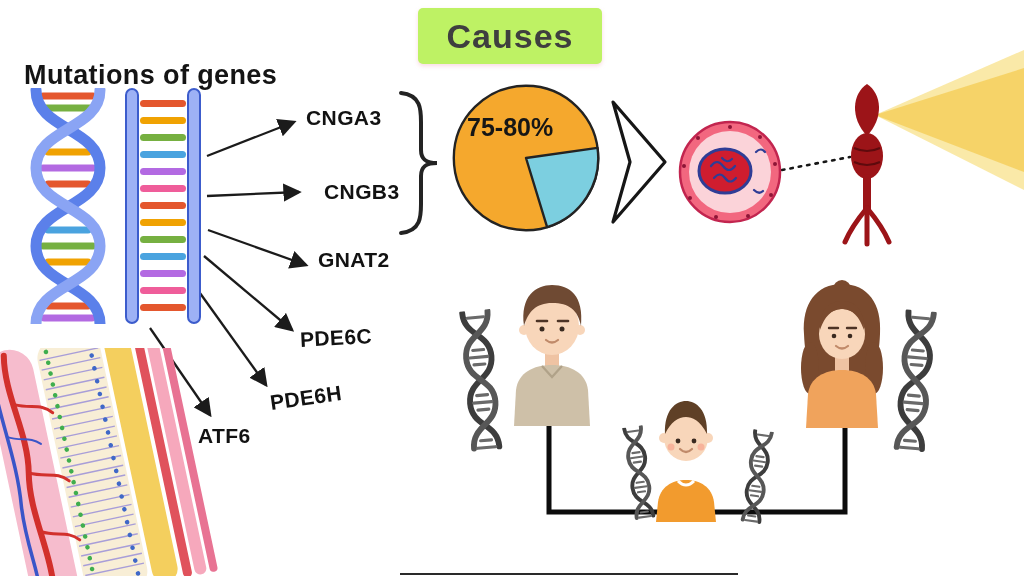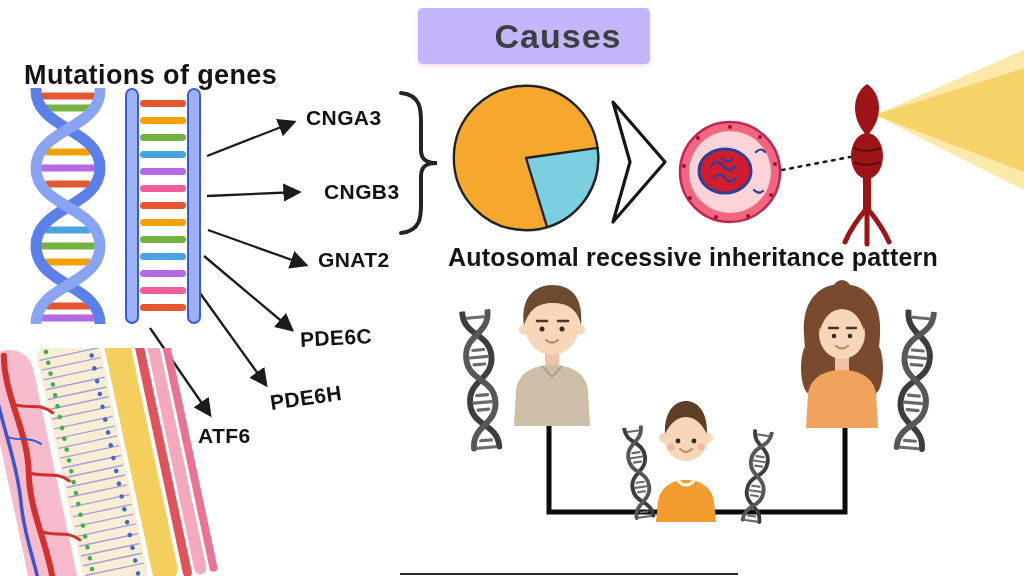--- a/index.html
+++ b/index.html
@@ -1,21 +1,21 @@
 <!DOCTYPE html>
 <html><head>
 <meta charset="utf-8">
 <style>
   html,body{margin:0;padding:0;background:#e9e9e9;}
   .canvas{position:relative;width:1024px;height:576px;background:#ffffff;overflow:hidden;
           font-family:"Liberation Sans",sans-serif;color:#1b1b1b;margin:0 auto;}
   .abs{position:absolute;}
-  .title-box{left:418px;top:8px;width:184px;height:56px;background:#c4b5fd;border-radius:5px;
+  .title-box{left:418px;top:8px;width:184px;height:56px;background:#bef264;border-radius:5px;
              display:flex;align-items:center;justify-content:center;
-             box-shadow:0 2px 4px rgba(240,150,170,.35);padding-left:48px;}
+             box-shadow:0 2px 4px rgba(240,150,170,.35);}
   .title-box span{font-size:34px;font-weight:700;color:#3f3f3f;letter-spacing:1px;}
   .h-mut{left:24px;top:60px;font-size:27px;font-weight:700;color:#141414;letter-spacing:.4px;}
   .h-inh{left:448px;top:243px;width:540px;font-size:25px;font-weight:700;color:#141414;letter-spacing:.2px;}
   .gene-label{font-weight:700;font-size:21px;color:#121212;letter-spacing:.4px;white-space:nowrap;}
   .pie-wrap{left:450px;top:82px;width:152px;height:152px;}
   .pie-wrap svg{width:100%;height:100%;display:block;}
   .pie-label{position:absolute;left:17px;top:31px;font-size:25px;font-weight:700;color:#161616;}
   .bottom-line{left:400px;top:573px;width:338px;height:2px;background:#2a2a2a;}
 </style>
 </head>
@@ -50,21 +50,20 @@
 
     <path d="M782,170 L850,157" stroke="#161616" stroke-width="2.6" stroke-dasharray="2.5 6" stroke-linecap="round" fill="none"></path>
 
     <path d="M549,420 L549,512 L845,512 L845,420" fill="none" stroke="#0c0c0c" stroke-width="5"></path>
   </svg>
 
   <div class="abs title-box">
     <span>Causes</span>
   </div>
   <div class="abs h-mut">Mutations of genes</div>
-  <div class="abs h-inh">Autosomal recessive inheritance pattern</div>
 
   <svg class="abs" style="left:12px;top:88px;width:112px;height:236px" viewBox="0 0 112 236">
     <line x1="31" y1="8" x2="81" y2="8" stroke="#e4572e" stroke-width="7" stroke-linecap="round"></line>
     <line x1="33" y1="20" x2="79" y2="20" stroke="#76b041" stroke-width="7" stroke-linecap="round"></line>
     <line x1="36" y1="64" x2="76" y2="64" stroke="#f0a202" stroke-width="7" stroke-linecap="round"></line>
     <line x1="31" y1="80" x2="81" y2="80" stroke="#b36ae2" stroke-width="7" stroke-linecap="round"></line>
     <line x1="36" y1="96" x2="76" y2="96" stroke="#e4572e" stroke-width="7" stroke-linecap="round"></line>
     <line x1="36" y1="142" x2="76" y2="142" stroke="#4aa3df" stroke-width="7" stroke-linecap="round"></line>
     <line x1="31" y1="158" x2="81" y2="158" stroke="#76b041" stroke-width="7" stroke-linecap="round"></line>
     <line x1="36" y1="174" x2="76" y2="174" stroke="#f0a202" stroke-width="7" stroke-linecap="round"></line>
@@ -97,20 +96,21 @@
   <div class="abs gene-label" style="left:318px;top:248px">GNAT2</div>
   <div class="abs gene-label" style="left:300px;top:326px;transform:rotate(-3deg)">PDE6C</div>
   <div class="abs gene-label" style="left:270px;top:386px;transform:rotate(-8deg)">PDE6H</div>
   <div class="abs gene-label" style="left:198px;top:424px">ATF6</div>
 
   <div class="abs pie-wrap">
     <svg id="pie-svg" viewBox="0 0 160 160">
         <circle cx="80" cy="80" r="76" fill="#F5A82D" stroke="#232323" stroke-width="2.5"></circle>
         <path d="M80,80 L155.26,69.42 A76,76 0 0 1 102.22,152.68 Z" fill="#7CCFE0" stroke="#232323" stroke-width="2.5" stroke-linejoin="round"></path>
       </svg>
+    <div class="pie-label">75-80%</div>
   </div>
 
   <svg class="abs" style="left:676px;top:118px;width:108px;height:108px" viewBox="0 0 108 108">
     <circle cx="54" cy="54" r="50" fill="#f2677f" stroke="#c2254f" stroke-width="2.5"></circle>
     <circle cx="54" cy="54" r="41" fill="#fbd3d9"></circle>
     <g fill="#8e1537">
       <circle cx="54" cy="9" r="2"></circle>
         <circle cx="84" cy="19" r="2"></circle>
         <circle cx="99" cy="46" r="2"></circle>
       <circle cx="95" cy="77" r="2"></circle>

